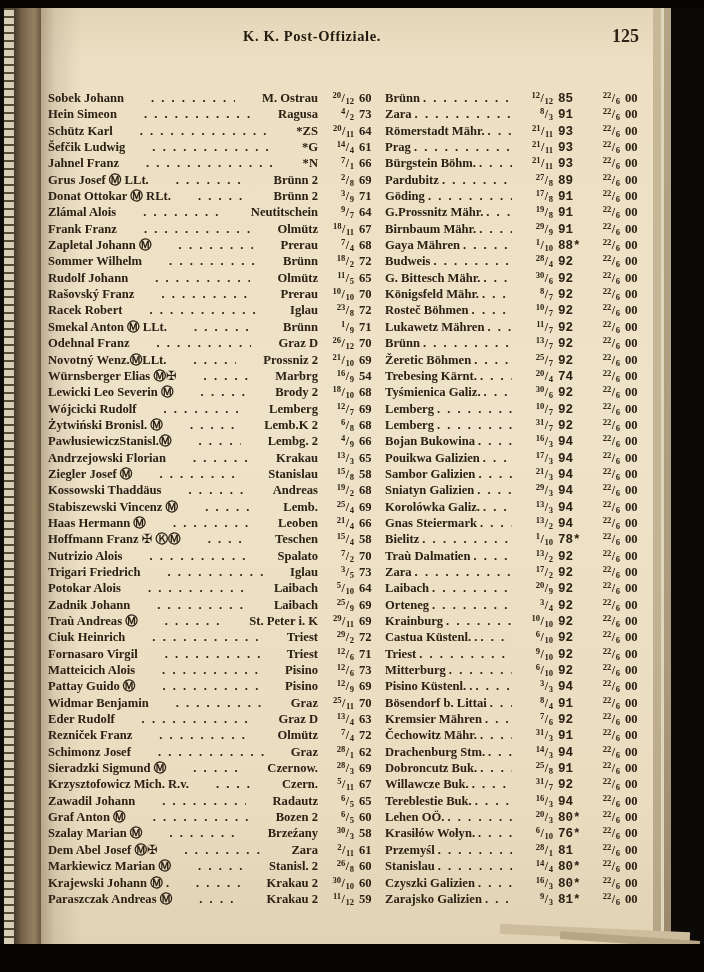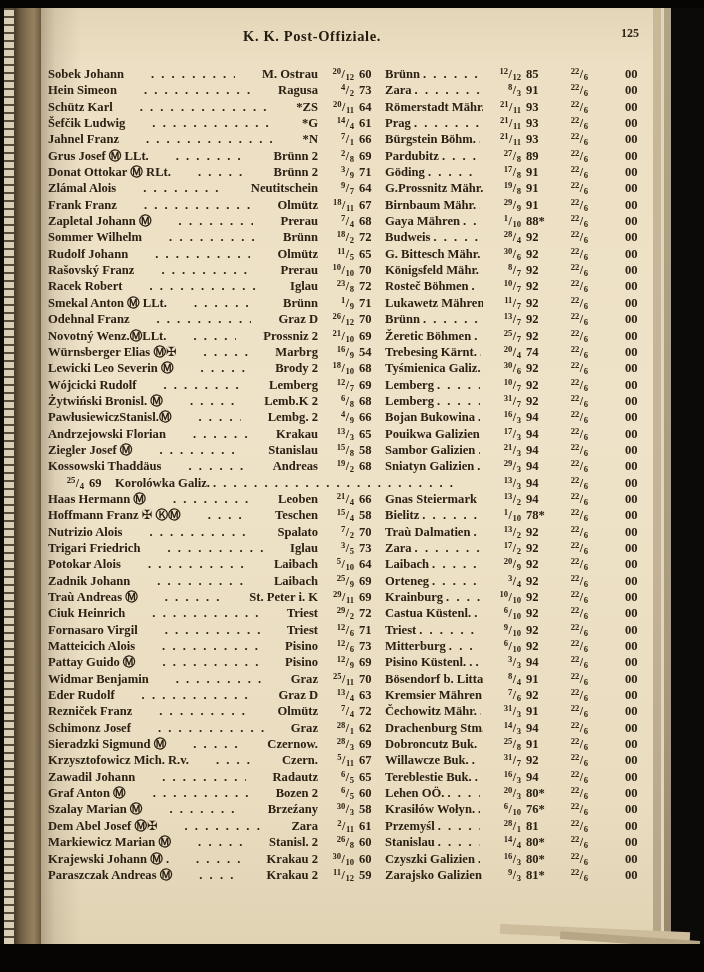--- a/index.html
+++ b/index.html
@@ -29,44 +29,44 @@
   
   .stack-a{position:absolute;left:653px;top:0;width:8px;height:944px;background:linear-gradient(180deg,#c9b898 0,#c3b294 60%,#b5a486 100%);}
   .stack-b{position:absolute;left:661px;top:0;width:3px;height:944px;background:#e0d6bc;}
   .stack-c{position:absolute;left:664px;top:0;width:7px;height:944px;background:linear-gradient(180deg,#b4a486 0,#ab9a7d 70%,#99886c 100%);}
   
   .border-bottom{position:absolute;left:0;top:944px;width:704px;height:28px;background:#060504;}
   .border-top{position:absolute;left:0;top:0;width:704px;height:8px;background:#060504;}
   .fan1{position:absolute;left:500px;top:928px;width:190px;height:10px;background:#cdbd9d;transform:rotate(2.5deg);}
   .fan2{position:absolute;left:560px;top:936px;width:140px;height:8px;background:#b7a686;transform:rotate(4deg);}
 
-  .header{position:relative;height:34px;padding-top:12px;}
+  .header{position:relative;height:34px;padding-top:36px;}
   .title{
     position:absolute;left:0;right:70px;top:20px;text-align:center;
     font-size:14.5px;font-weight:bold;letter-spacing:.6px;color:#241c10;
   }
-  .pageno{position:absolute;right:14px;top:18px;font-size:12px;font-weight:bold;}
+  .pageno{position:absolute;right:14px;top:18px;font-size:18px;font-weight:bold;}
 
   .rows{padding:12px 6px 0 7px;}
   .row{
     display:flex;align-items:baseline;height:16.35px;overflow:hidden;
     font-size:12.6px;font-weight:bold;white-space:nowrap;color:#2b2114;
   }
   .left{display:flex;align-items:baseline;flex:0 0 270px;overflow:hidden;gap:24px;}
   .mid{display:flex;align-items:baseline;flex:1;overflow:hidden;}
   .lead{flex:1;overflow:hidden;margin:0 3px;letter-spacing:2px;min-width:0;}
   .lead::after{content:". . . . . . . . . . . . . . . . . . . . . . . .";}
   .name,.place{flex:0 0 auto;}
   .station{flex:0 0 auto;text-align:right;}
   .c-d1{flex:0 0 36px;text-align:right;}
   .c-y1{flex:0 0 26px;padding-left:5px;}
   .c-d2{flex:0 0 38px;text-align:right;}
-  .c-y2{flex:0 0 34px;padding-left:5px;}
+  .c-y2{flex:0 0 34px;padding-left:5px;font-family:Liberation Mono, monospace;}
   .c-d3{flex:0 0 28px;text-align:right;}
-  .c-y3{flex:0 0 22px;padding-left:5px;margin-left:32px;}
+  .c-y3{flex:0 0 22px;padding-left:5px;}
   .frac sup{font-size:8.6px;vertical-align:4px;letter-spacing:0;}
   .frac sub{font-size:8.6px;vertical-align:-2px;letter-spacing:0;}
   .frac .sl{font-size:12px;margin:0 0.5px;}
 </style>
 </head>
 <body>
 
 <div class="photo">
   <div class="edge-ticks"></div>
   <div class="gutter"></div>
@@ -496,20 +496,25 @@
           <span class="mid">
             <span class="place">Sniatyn Galizien</span>
             <span class="lead"></span>
           </span>
           <span class="c-d2"><span class="frac"><sup>29</sup><span class="sl">/</span><sub>3</sub></span></span>
           <span class="c-y2">94</span>
           <span class="c-d3"><span class="frac"><sup>22</sup><span class="sl">/</span><sub>6</sub></span></span>
           <span class="c-y3">00</span>
         </div>
         <div class="row">
+          <span class="left">
+            <span class="name">Stabiszewski Vincenz Ⓜ</span>
+            <span class="lead"></span>
+            <span class="station">Lemb.</span>
+          </span>
           <span class="c-d1"><span class="frac"><sup>25</sup><span class="sl">/</span><sub>4</sub></span></span>
           <span class="c-y1">69</span>
           <span class="mid">
             <span class="place">Korolówka Galiz.</span>
             <span class="lead"></span>
           </span>
           <span class="c-d2"><span class="frac"><sup>13</sup><span class="sl">/</span><sub>3</sub></span></span>
           <span class="c-y2">94</span>
           <span class="c-d3"><span class="frac"><sup>22</sup><span class="sl">/</span><sub>6</sub></span></span>
           <span class="c-y3">00</span>

